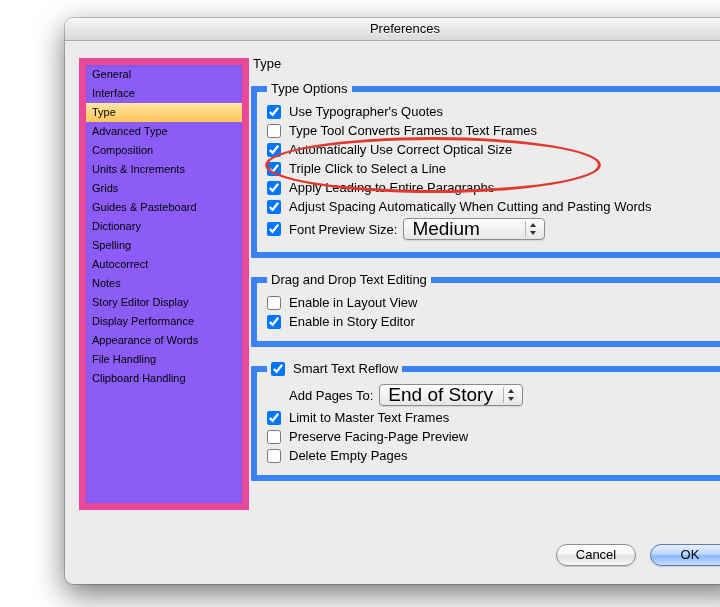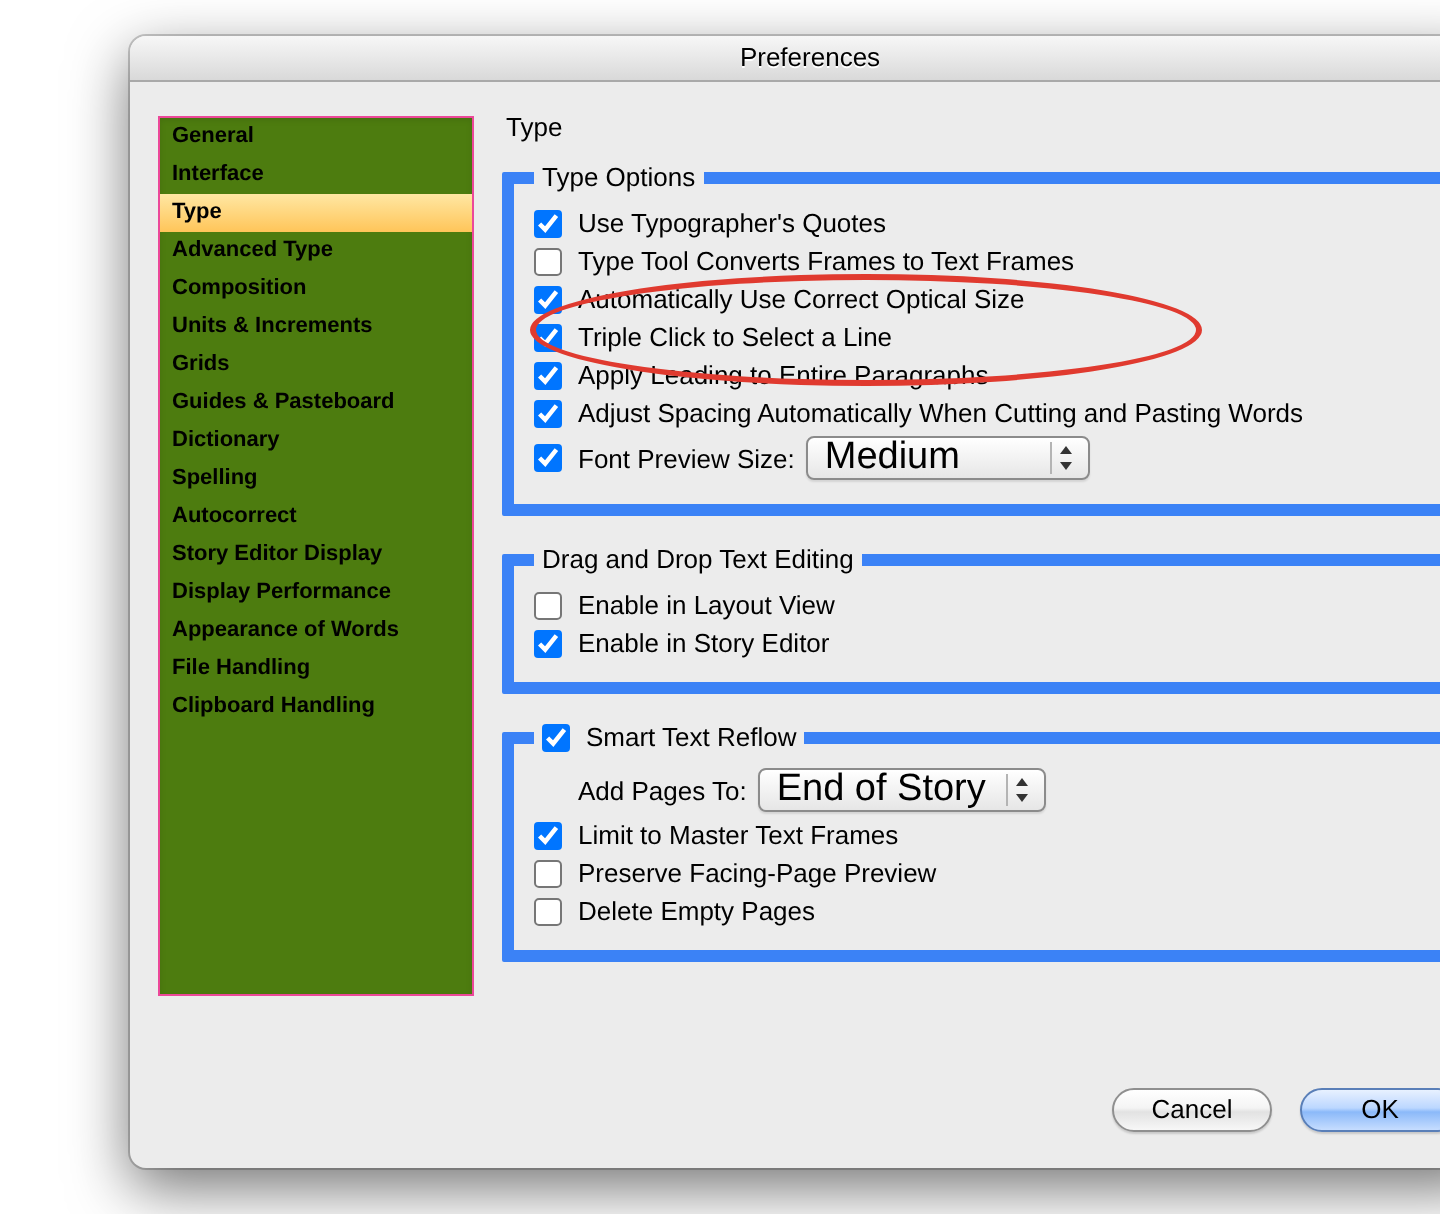--- a/index.html
+++ b/index.html
@@ -44,25 +44,24 @@
     right: 0;
     bottom: 0;
   }
 
   .sidebar {
     position: absolute;
     top: 18px;
     left: 14px;
     width: 156px;
     height: 438px;
-    background: #4d7c0f;
-    border: 1px solid #ec4899;
+    background: #8b5cf6;
+    border: 7px solid #ec4899;
     box-shadow: inset 0 1px 3px rgba(0,0,0,0.1);
     overflow: hidden;
-    font-weight: bold;
   }
 
   .sidebar-item {
     font-size: 11px;
     padding: 2px 6px;
     line-height: 15px;
     white-space: nowrap;
     cursor: default;
   }
   .sidebar-item.selected {
@@ -189,20 +188,21 @@
         <div class="sidebar-item">Interface</div>
         <div class="sidebar-item selected">Type</div>
         <div class="sidebar-item">Advanced Type</div>
         <div class="sidebar-item">Composition</div>
         <div class="sidebar-item">Units &amp; Increments</div>
         <div class="sidebar-item">Grids</div>
         <div class="sidebar-item">Guides &amp; Pasteboard</div>
         <div class="sidebar-item">Dictionary</div>
         <div class="sidebar-item">Spelling</div>
         <div class="sidebar-item">Autocorrect</div>
+        <div class="sidebar-item">Notes</div>
         <div class="sidebar-item">Story Editor Display</div>
         <div class="sidebar-item">Display Performance</div>
         <div class="sidebar-item">Appearance of Words</div>
         <div class="sidebar-item">File Handling</div>
         <div class="sidebar-item">Clipboard Handling</div>
       </div>
 
     <div class="panel">
       <div class="panel-heading">Type</div>
 

